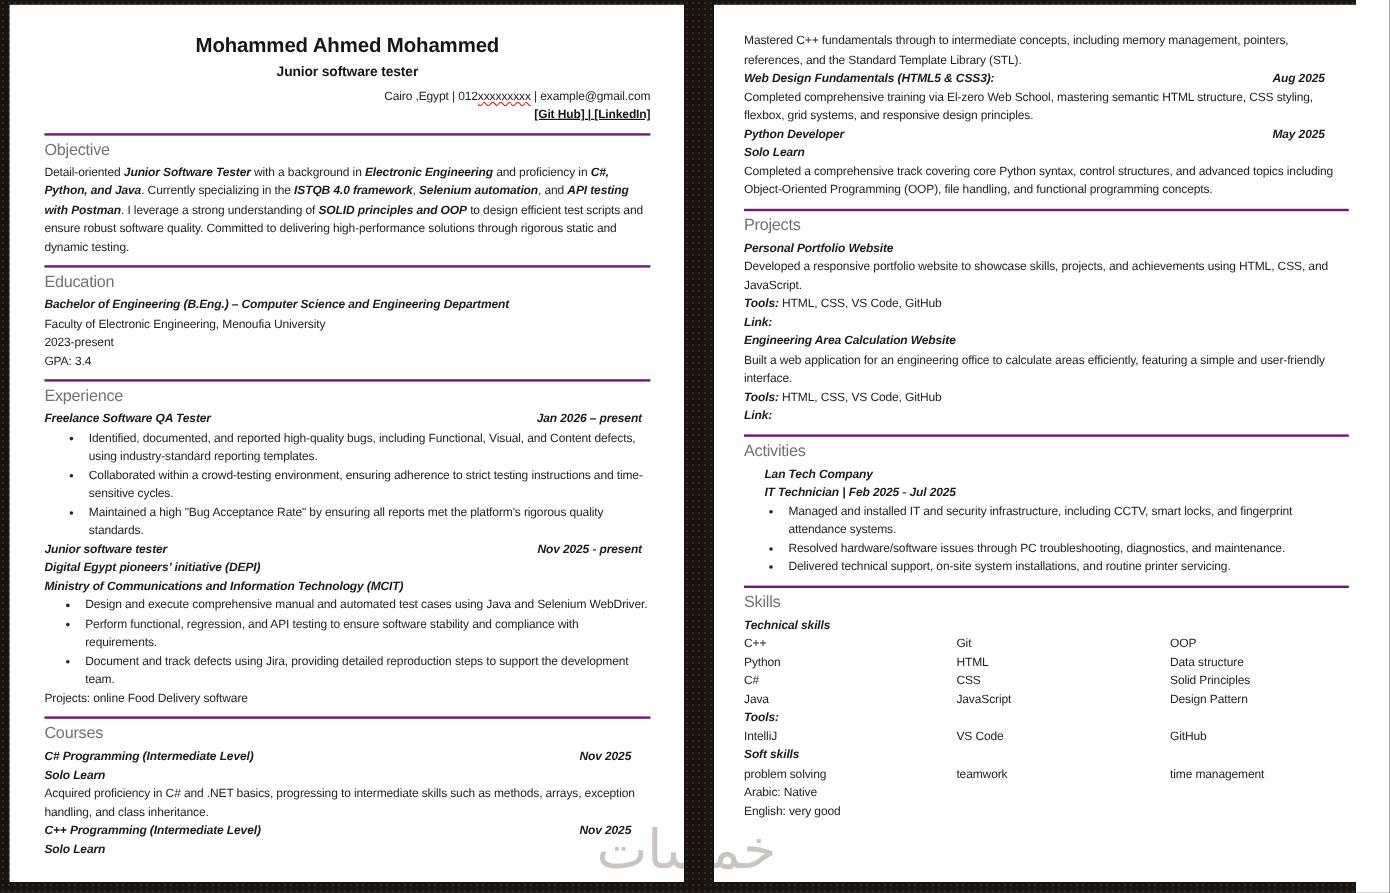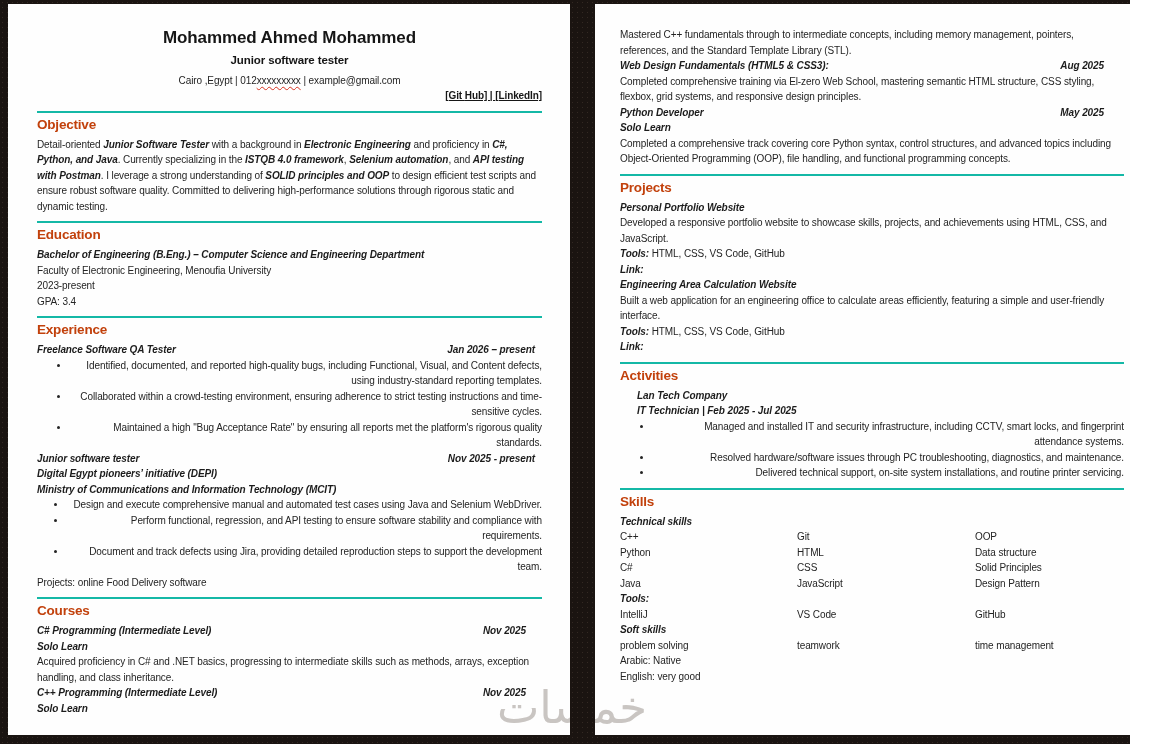--- a/index.html
+++ b/index.html
@@ -15,36 +15,36 @@
   .gap-cover { left:570px; top:0; width:25px; height:744px; }
   .bottom-cover { left:0; top:735px; width:1158px; height:9px; }
 
   .page { position:absolute; top:4px; height:731px; background:#fefefe; z-index:1;
           color:#242424; font-size:10px; line-height:15.5px; letter-spacing:-0.1px; overflow:hidden; }
   .page-left  { left:8px;  width:562px; padding:24px 28px 0 29px; }
   .page-right { left:595px; width:558px; padding:23px 29px 0 25px; }
 
   .name { font-size:17px; line-height:20px; font-weight:bold; text-align:center; color:#161616; }
   .subtitle { font-size:11.5px; font-weight:bold; text-align:center; margin-top:5px; color:#161616; }
-  .contact { text-align:center; margin-top:4px; }
+  .contact { text-align:right; margin-top:4px; }
   .links { text-align:right; font-weight:bold; color:#161616;text-decoration:underline; }
   .u { text-decoration:underline; text-underline-offset:1px; }
   .spell { text-decoration:underline; text-decoration-style:wavy; text-decoration-color:#d6301d;
            text-decoration-thickness:1px; text-underline-offset:2px; }
 
-  h2 { font-size:13.5px; line-height:17px; font-weight:bold; color:#c2410c;
-       border-top:2px solid #14b8a6; margin-top:7px; padding-top:3px; margin-bottom:4px;
+  h2 { font-size:13.5px; line-height:17px; font-weight:normal; color:#737373;
+       border-top:2px solid #701a75; margin-top:7px; padding-top:3px; margin-bottom:4px;
        letter-spacing:-0.2px; }
   .b { font-weight:bold; color:#1c1c1c;font-style:italic; }
   .row { display:flex; justify-content:space-between; align-items:baseline; }
   .pr7  { padding-right:7px; }
   .pr16 { padding-right:16px; }
   .pr20 { padding-right:20px; }
 
-  ul { margin:0; padding-left:33px;text-align:right; }
+  ul { margin:0; padding-left:33px; }
   li { padding-left:4px; }
   ul.tight { padding-left:30px; }
 
   .indent17 { margin-left:17px; }
 
   .skills-grid { display:grid; grid-template-columns:177px 178px 1fr; }
 
   .watermark { position:absolute; left:497px; top:678px; z-index:2;
                font-family:"DejaVu Sans",sans-serif; font-size:45px; line-height:60px;
                color:#c9c5c2; direction:rtl; }

